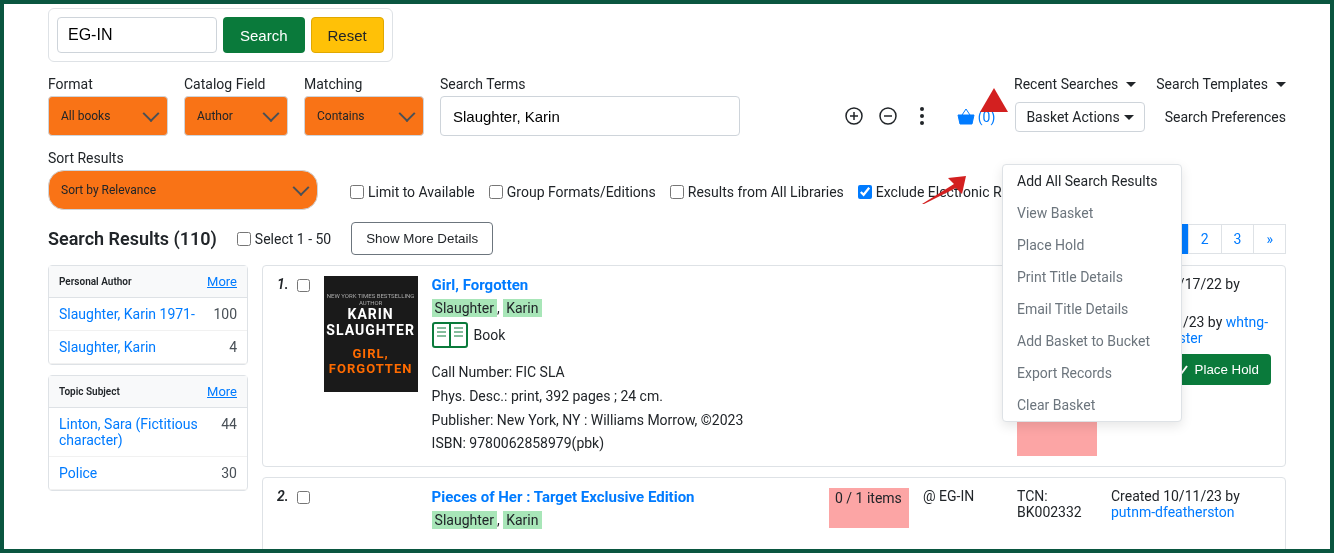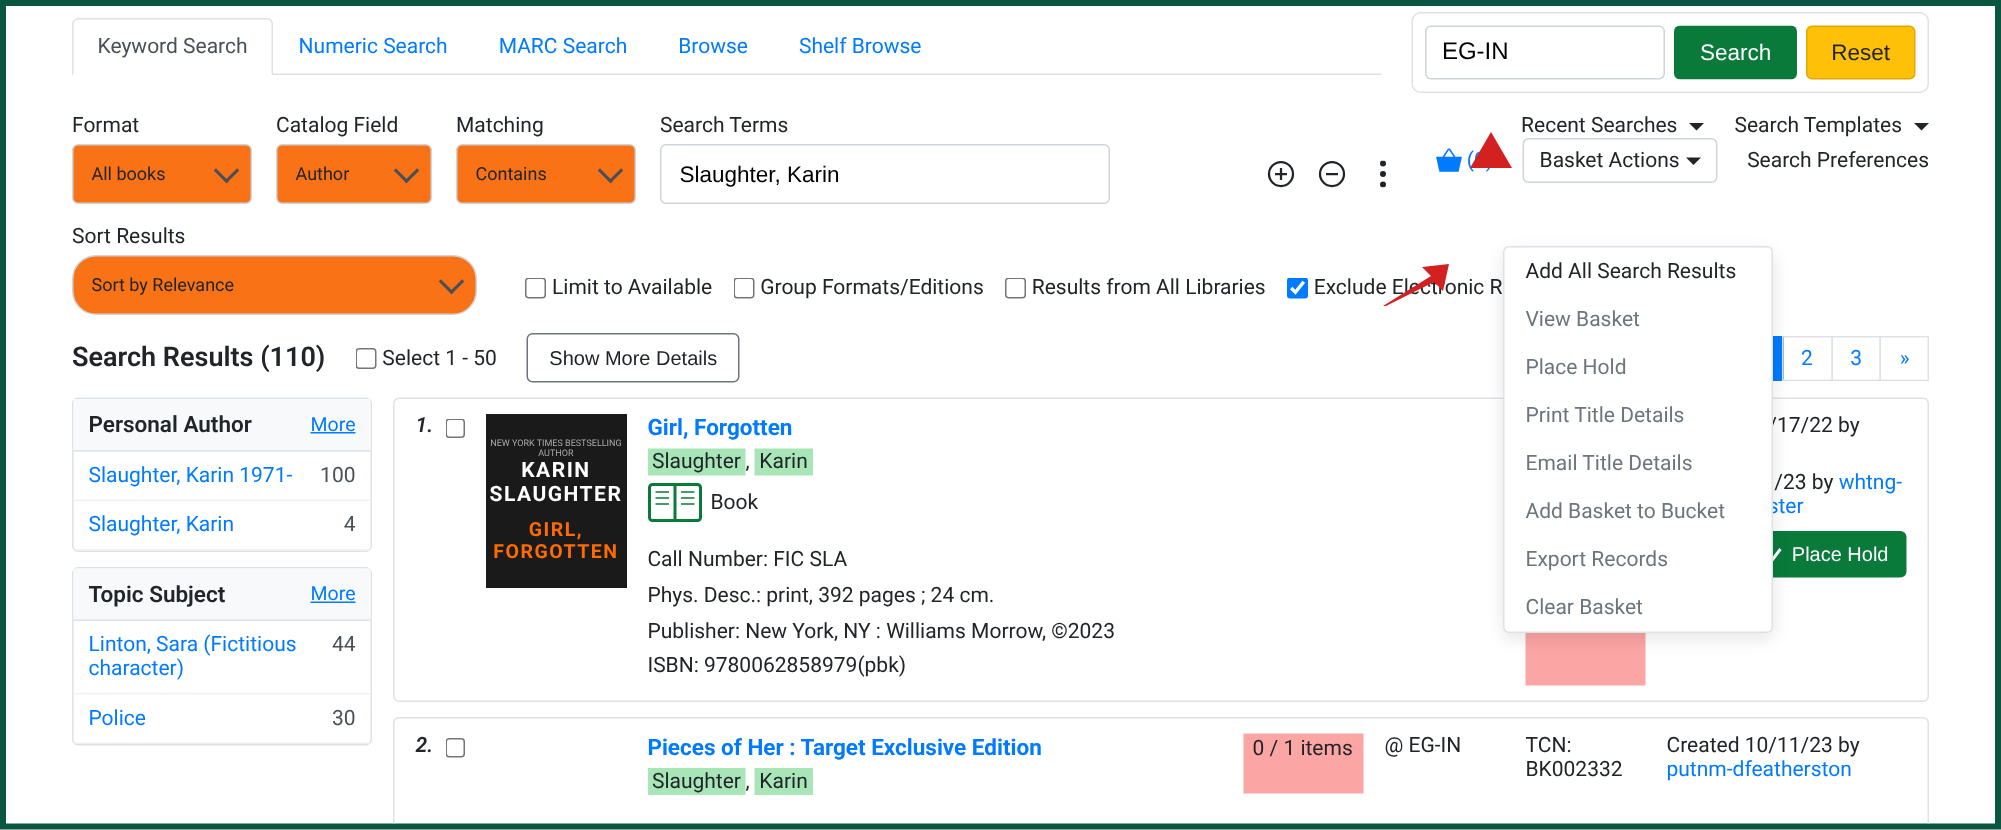--- a/index.html
+++ b/index.html
@@ -13,41 +13,41 @@
 .search-input { width: 160px; height: 36px; border: 1px solid #ced4da; border-radius: 4px; padding: 0 10px; font-size: 16px; }
 .btn { height: 36px; padding: 0 16px; border-radius: 4px; border: 1px solid transparent; cursor: pointer; font-size: 15px; }
 .btn-green { background: #0a7a3b; color: #fff; }
 .btn-yellow { background: #ffc107; color: #212529; border-color: #e0a800; }
 .form-row { display: flex; gap: 16px; margin-top: 14px; align-items: flex-end; }
 .form-group label { display: block; font-size: 14px; margin-bottom: 4px; color: #212529; }
 .select { height: 40px; border: 1px solid #ced4da; border-radius: 4px; padding: 0 30px 0 12px; font-size: 12px; background: #f97316; position: relative; display: flex; align-items: center; cursor: pointer; }
 .select::after { content: ""; position: absolute; right: 10px; top: 50%; width: 10px; height: 10px; border-right: 2px solid #495057; border-bottom: 2px solid #495057; transform: translateY(-70%) rotate(45deg); }
 .text-input { height: 40px; border: 1px solid #ced4da; border-radius: 4px; padding: 0 12px; font-size: 15px; }
 .icon-btn { width: 28px; height: 28px; display: flex; align-items: center; justify-content: center; cursor: pointer; font-size: 20px; color: #212529; }
-.right-links { margin-left: auto; display: flex; flex-direction: column; align-items: flex-end; }
+.right-links { margin-left: auto; display: flex; flex-direction: column; align-items: flex-end; gap: 10px; }
 .link-row { display: flex; gap: 20px; align-items: center; }
 .dropdown-link { cursor: pointer; color: #212529; display: flex; align-items: center; gap: 4px; }
 .caret::after { content: ""; display: inline-block; border-top: 5px solid #212529; border-left: 5px solid transparent; border-right: 5px solid transparent; margin-left: 4px; }
 .basket-btn { border: 1px solid #ced4da; border-radius: 4px; padding: 6px 10px; cursor: pointer; display: flex; align-items: center; }
 .basket-icon { color: #007bff; display: flex; align-items: center; gap: 2px; }
 .sort-row { display: flex; gap: 32px; align-items: flex-end; margin-top: 14px; }
 .checkbox-group { display: flex; gap: 14px; align-items: center; }
 .checkbox-item { display: flex; align-items: center; gap: 4px; cursor: pointer; }
 .checkbox-item input { width: 14px; height: 14px; }
 .results-header { display: flex; align-items: center; gap: 20px; margin-top: 12px; }
 .results-title { font-size: 18px; font-weight: 600; }
 .btn-outline { border: 1px solid #6c757d; background: #fff; color: #212529; padding: 8px 14px; border-radius: 4px; cursor: pointer; }
 .pagination { display: flex; margin-left: auto; }
 .page-item { border: 1px solid #dee2e6; padding: 6px 12px; color: #007bff; cursor: pointer; margin-left: -1px; }
 .page-item.active { background: #007bff; color: #fff; border-color: #007bff; }
 .main-layout { display: flex; gap: 14px; margin-top: 10px; }
 .sidebar { width: 200px; }
 .facet-box { border: 1px solid #dee2e6; border-radius: 4px; margin-bottom: 10px; }
 .facet-header { padding: 8px 10px; display: flex; justify-content: space-between; align-items: center; border-bottom: 1px solid #dee2e6; background: #f8f9fa; }
-.facet-header .title { font-weight: 600; font-size: 15px; }
+.facet-header .title { font-weight: 600; font-size: 10px; }
 .facet-header .more { color: #007bff; font-size: 13px; text-decoration: underline; cursor: pointer; }
 .facet-item { padding: 8px 10px; display: flex; justify-content: space-between; border-bottom: 1px solid #f1f1f1; }
 .facet-item .name { color: #007bff; cursor: pointer; max-width: 140px; }
 .facet-item .count { color: #495057; }
 .results-list { flex: 1; }
 .result-item { border: 1px solid #dee2e6; border-radius: 4px; padding: 10px 14px; margin-bottom: 10px; display: flex; gap: 14px; position: relative; }
 .result-num { font-style: italic; font-weight: 600; }
 .cover { width: 94px; height: 116px; background: #1a1a1a; color: #fff; display: flex; flex-direction: column; align-items: center; justify-content: center; font-size: 10px; text-align: center; position: relative; }
 .cover .author { font-size: 14px; font-weight: 700; letter-spacing: 1px; }
 .cover .title { font-size: 13px; color: #ff6b00; font-weight: 700; margin-top: 8px; letter-spacing: 1px; }
@@ -66,27 +66,20 @@
 .dropdown-menu .item { padding: 8px 14px; cursor: pointer; color: #212529; }
 .dropdown-menu .item.disabled { color: #6c757d; cursor: default; }
 .red-arrow { position: absolute; z-index: 50; }
 .red-triangle { position: absolute; z-index: 50; }
 </style>
 </head>
 <body>
 
 <div class="container">
   <div class="top-row">
-    <div class="tabs">
-      <div class="tab active">Keyword Search</div>
-      <div class="tab">Numeric Search</div>
-      <div class="tab">MARC Search</div>
-      <div class="tab">Browse</div>
-      <div class="tab">Shelf Browse</div>
-    </div>
     <div class="search-box">
       <input class="search-input" value="EG-IN" style="">
       <button class="btn btn-green">Search</button>
       <button class="btn btn-yellow">Reset</button>
     </div>
   </div>
 
   <div style="display:flex; gap:20px;">
     <div style="flex:1;">
       <div class="form-row">

